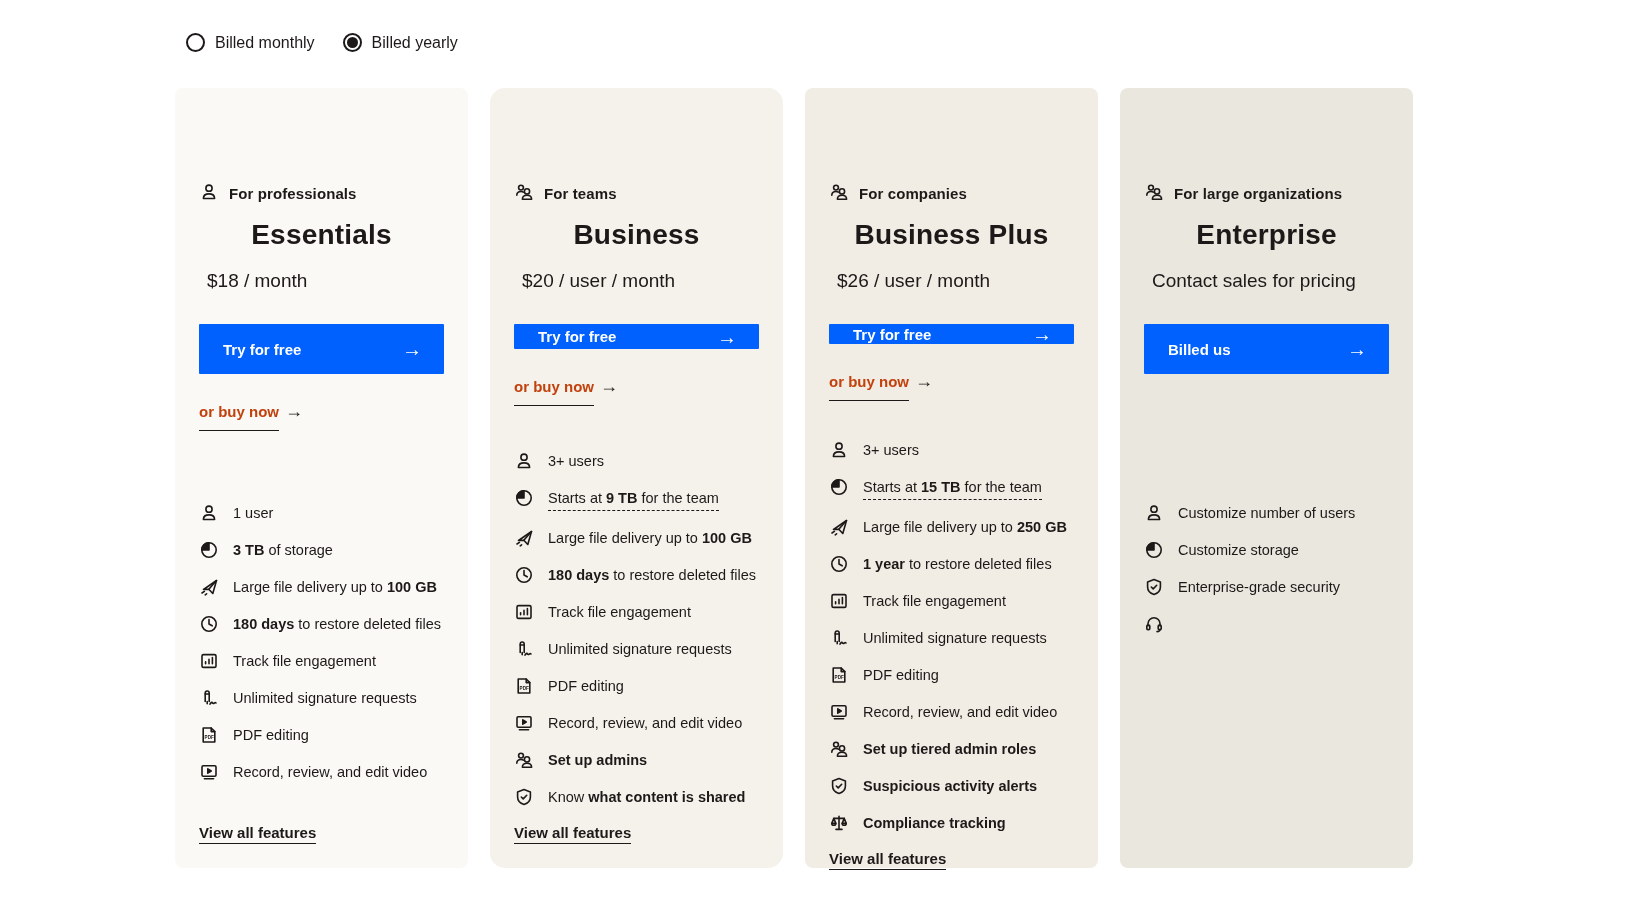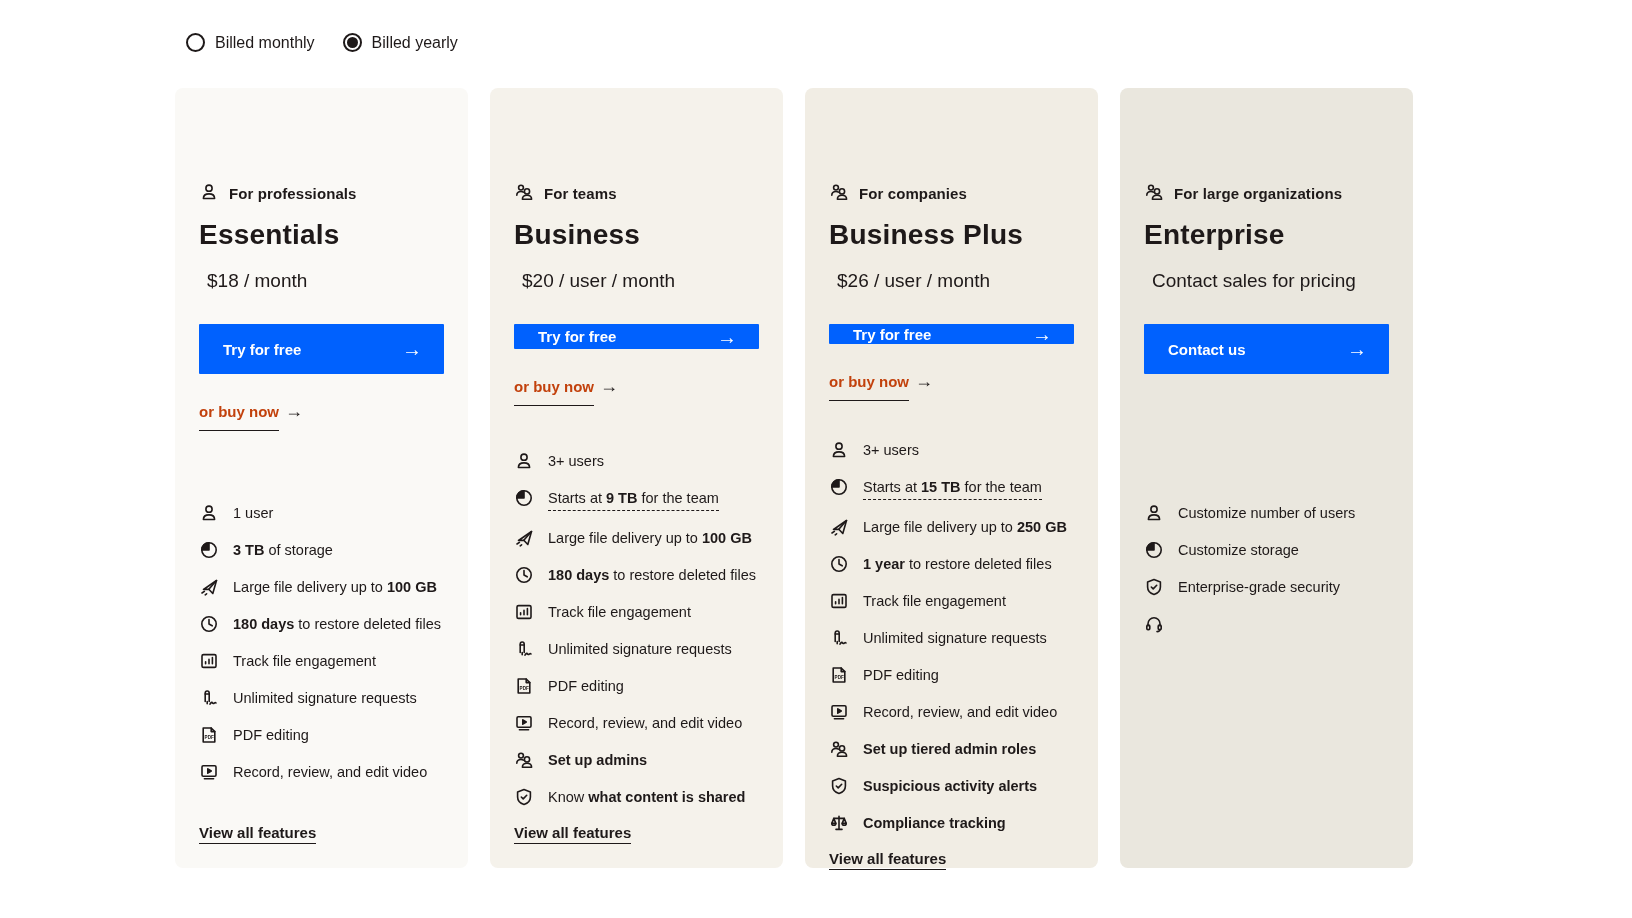--- a/index.html
+++ b/index.html
@@ -13,21 +13,21 @@
   .radio-circle .dot { width:11px; height:11px; border-radius:50%; background:transparent; }
   .radio-opt.selected .radio-circle .dot { background:#1e1919; }
   .radio-label { font-size:16px; }
 
   
   .plans-row { position:absolute; top:88px; left:175px; display:flex; gap:22px; }
   .card { width:293px; height:780px; border-radius:8px; padding:54px 24px 26px 24px; display:flex; flex-direction:column; }
 
   .audience { display:flex; align-items:flex-end; gap:10px; font-size:15px; font-weight:700; letter-spacing:.1px;margin-top:40px; }
   .audience .ic { display:flex; }
-  .plan-name { margin-top:17px; font-size:28px; font-weight:700; letter-spacing:.2px; }
+  .plan-name { margin-top:17px; font-size:28px; font-weight:700; letter-spacing:.2px;text-align:center; }
   .plan-price { margin-top:19px; font-size:19px;margin-left:8px; }
 
   .cta { margin-top:32px; height:50px; width:100%; background:#0061fe; color:#ffffff; border:none; border-radius:1px;
          display:flex; align-items:center; justify-content:space-between; padding:0 22px 0 24px; cursor:pointer;text-align:right; }
   .cta .cta-label { font-size:15px; font-weight:700; }
   .cta .arrow { font-size:20px; line-height:1; color:#fff; }
 
   .secondary { margin-top:27px; height:54px; }
   .secondary-link { font-size:15px; font-weight:700; color:#c2410c; text-decoration:none; border-bottom:1.5px solid #1e1919; padding-bottom:10px; cursor:pointer; }
   .secondary .arrow2 { font-size:18px; margin-left:6px; }
@@ -160,21 +160,21 @@
               </svg>
             </span>
             <span class="txt">Record, review, and edit video</span>
           </li>
         </ul>
     <div class="card-footer">
       <a class="footer-link">View all features</a>
     </div>
   </div>
 
-  <div class="card" style="background: rgb(245, 242, 235);">
+  <div class="card" style="background: rgb(245, 242, 235); border-radius: 15px;">
     <div class="audience">
       <span class="ic">
             <svg width="20" height="20" viewBox="0 0 20 20" fill="none" stroke="#1e1919" stroke-width="1.6" stroke-linecap="round" stroke-linejoin="round">
               <circle cx="7" cy="5.6" r="2.4"></circle>
               <path d="M2.8 13.2c0-2 1.4-3.7 4.2-3.7 1 0 1.8.2 2.4.6"></path>
               <circle cx="13" cy="9.4" r="2.6"></circle>
               <path d="M8.4 17.2c0-2.1 1.5-4 4.6-4s4.6 1.9 4.6 4z"></path>
             </svg>
           </span>
       <span>For teams</span>
@@ -435,21 +435,21 @@
               <path d="M2.8 13.2c0-2 1.4-3.7 4.2-3.7 1 0 1.8.2 2.4.6"></path>
               <circle cx="13" cy="9.4" r="2.6"></circle>
               <path d="M8.4 17.2c0-2.1 1.5-4 4.6-4s4.6 1.9 4.6 4z"></path>
             </svg>
           </span>
       <span>For large organizations</span>
     </div>
     <div class="plan-name">Enterprise</div>
     <div class="plan-price">Contact sales for pricing</div>
     <button class="cta">
-      <span class="cta-label">Contact us</span>
+      <span class="cta-label">Billed us</span>
       <span class="arrow">→</span>
     </button>
     <div class="secondary">
       
     </div>
     <ul class="features">
           <li>
             <span class="ic">
               <svg width="20" height="20" viewBox="0 0 20 20" fill="none" stroke="#1e1919" stroke-width="1.6" stroke-linecap="round" stroke-linejoin="round">
                 <circle cx="10" cy="6.2" r="3.1"></circle>

